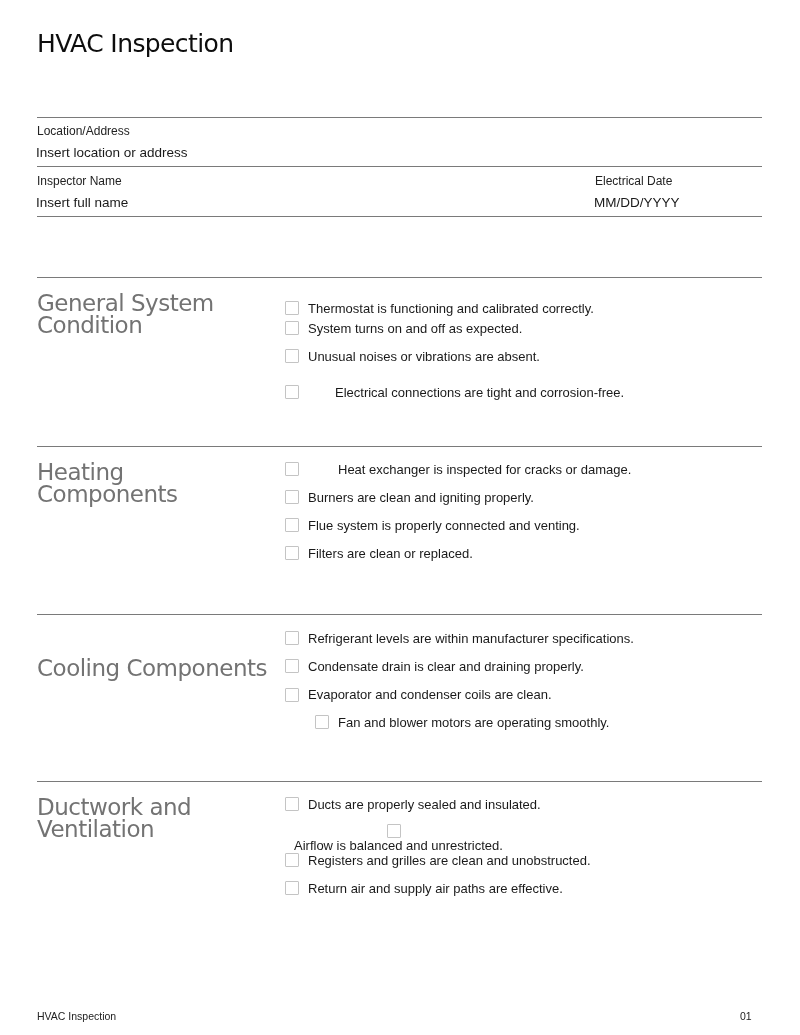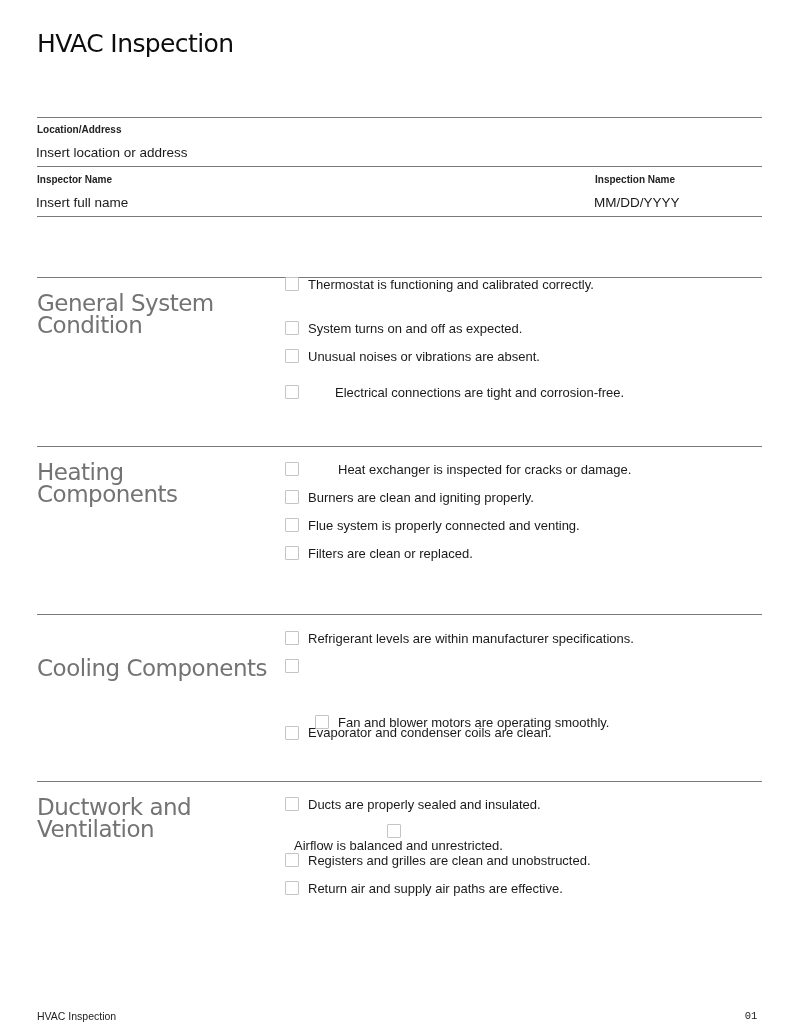--- a/index.html
+++ b/index.html
@@ -7,21 +7,21 @@
     body { position: relative; font-family: "Liberation Sans", sans-serif; color: #111111; overflow: hidden; }
 
     .title {
       position: absolute; left: 37px; top: 29px;
       font-family: "DejaVu Sans", sans-serif;
       font-size: 25px; font-weight: normal; letter-spacing: -0.6px; color: #0d0d0d;
     }
 
     .rule { position: absolute; left: 37px; width: 725px; height: 1px; background: #7a7a7a; }
 
-    .field-label { position: absolute; font-size: 10px; color: #222; font-weight: bold; }
+    .field-label { position: absolute; font-size: 12px; color: #222; }
     .field-value {
       position: absolute; font-size: 13.5px; color: #1a1a1a;
       border: none; outline: none; background: transparent;
       font-family: "Liberation Sans", sans-serif; padding: 0;
     }
     .field-value::placeholder { color: #1a1a1a; }
 
     .section-heading {
       position: absolute; left: 37px; width: 230px;
       font-family: "DejaVu Sans", sans-serif;
@@ -29,41 +29,41 @@
     }
 
     .item { position: absolute; left: 285px; height: 16px; display: flex; align-items: center; }
     .checkbox {
       width: 14px; height: 14px; border: 1px solid #c4c4c4; border-radius: 1px;
       background: #fff; flex: 0 0 14px; cursor: pointer;
     }
     .item-label { margin-left: 9px; font-size: 13px; color: #1a1a1a; white-space: nowrap; }
 
     .footer-left { position: absolute; left: 37px; top: 1010px; font-size: 10.5px; color: #222; }
-    .footer-right { position: absolute; left: 740px; width: 22px; text-align: center; top: 1010px; font-size: 10.5px; color: #222; font-family: Liberation Mono, monospace; }
+    .footer-right { position: absolute; left: 740px; width: 22px; text-align: left; top: 1010px; font-size: 10.5px; color: #222; }
   </style>
 </head>
 <body>
 
 <div class="title">HVAC Inspection</div>
 
 <div class="rule" style="top:117px;"></div>
 <div class="field-label" style="left:37px; top:124px;">Location/Address</div>
 <input class="field-value" style="left: 36px; top: 145px; width: 700px;" type="text" placeholder="Insert location or address">
 <div class="rule" style="top:166px;"></div>
 
 <div class="field-label" style="left:37px; top:174px;">Inspector Name</div>
 <input class="field-value" style="left: 36px; top: 195px; width: 520px;" type="text" placeholder="Insert full name">
-<div class="field-label" style="left:595px; top:174px;">Inspection Name</div>
+<div class="field-label" style="left:595px; top:174px;">Electrical Date</div>
 <input class="field-value" style="left: 594px; top: 195px; width: 160px;" type="text" placeholder="MM/DD/YYYY">
 <div class="rule" style="top:216px;"></div>
 
 <div class="rule" style="top:277px;"></div>
 <div class="section-heading" style="top:292px;">General System Condition</div>
-<div class="item" style="top:276px;">
+<div class="item" style="top:300px;">
   <span class="checkbox"></span>
   <span class="item-label">Thermostat is functioning and calibrated correctly.</span>
 </div>
 <div class="item" style="top:320px;">
   <span class="checkbox"></span>
   <span class="item-label">System turns on and off as expected.</span>
 </div>
 <div class="item" style="top:348px;">
   <span class="checkbox"></span>
   <span class="item-label">Unusual noises or vibrations are absent.</span>
@@ -93,22 +93,23 @@
 </div>
 
 <div class="rule" style="top:614px;"></div>
 <div class="section-heading" style="top:630px;margin-top:27px;">Cooling Components</div>
 <div class="item" style="top:630px;">
   <span class="checkbox"></span>
   <span class="item-label">Refrigerant levels are within manufacturer specifications.</span>
 </div>
 <div class="item" style="top:658px;">
   <span class="checkbox"></span>
+  <span class="item-label">Condensate drain is clear and draining properly.</span>
 </div>
-<div class="item" style="top:724px;align-items:flex-end;">
+<div class="item" style="top:686px;align-items:flex-end;">
   <span class="checkbox"></span>
   <span class="item-label">Evaporator and condenser coils are clean.</span>
 </div>
 <div class="item" style="top:714px;padding-left:30px;">
   <span class="checkbox"></span>
   <span class="item-label">Fan and blower motors are operating smoothly.</span>
 </div>
 
 <div class="rule" style="top:781px;"></div>
 <div class="section-heading" style="top:796px;">Ductwork and Ventilation</div>

